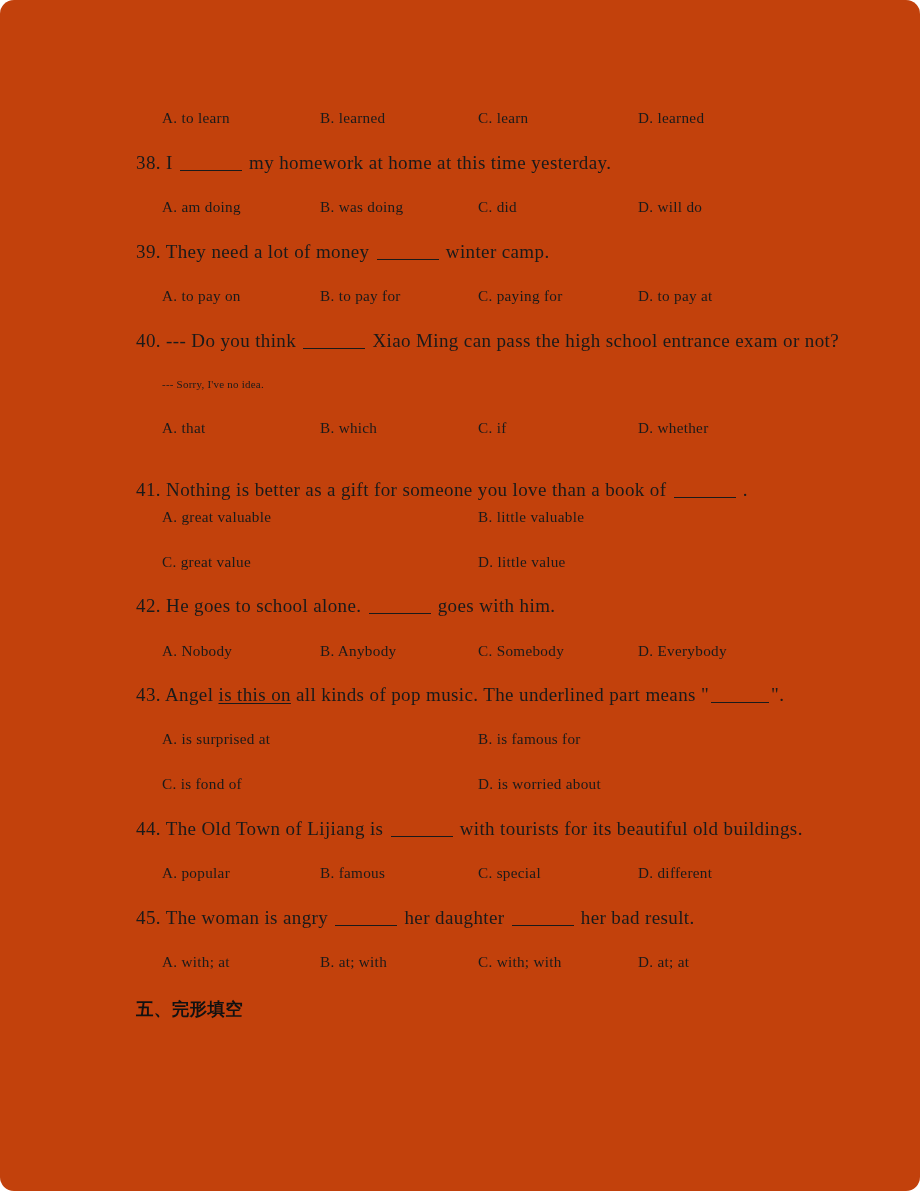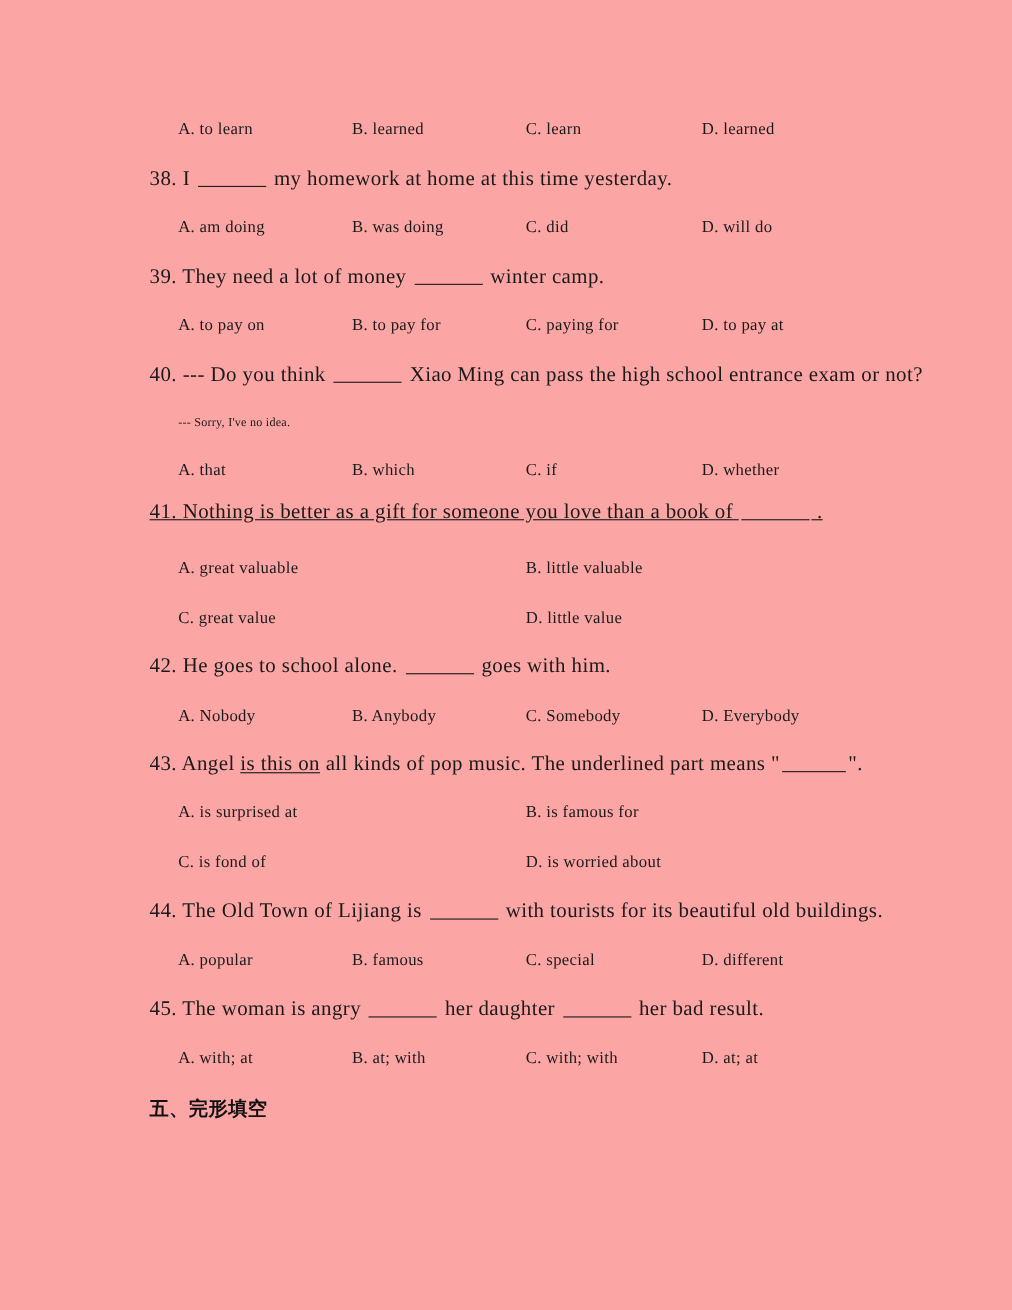--- a/index.html
+++ b/index.html
@@ -87,21 +87,21 @@
     font-size: 17.5px;
     line-height: 24px;
     letter-spacing: 0.02em;
     white-space: nowrap;
     color: #111111;
   }
 </style>
 </head>
 <body>
 
-<div class="page" style="width: 920px; height: 1191px; background: #fca5a5; color: rgb(26, 26, 26);">
+<div class="page" style="width: 920px; height: 1191px; background: #c2410c; color: rgb(26, 26, 26); border-radius: 14px;">
   <div class="content" id="content">
       <div class="optrow" style="top: 108px;">
         <span class="opt c-a">A. to learn</span>
         <span class="opt c-b">B. learned</span>
         <span class="opt c-c">C. learn</span>
         <span class="opt c-d">D. learned</span>
       </div>
       <div class="qline" style="top: 153px;"><span>38.</span> <span>I</span> <span class="blank"></span> <span>my homework at home at this time yesterday.</span></div>
       <div class="optrow" style="top: 197px;">
         <span class="opt c-a">A. am doing</span>
@@ -117,21 +117,21 @@
         <span class="opt c-d">D. to pay at</span>
       </div>
       <div class="qline" style="top: 331px;"><span>40.</span> <span>--- Do you think</span> <span class="blank"></span> <span>Xiao Ming can pass the high school entrance exam or not?</span></div>
       <div class="sub" style="top: 374px;">--- Sorry, I've no idea.</div>
       <div class="optrow" style="top: 418px;">
         <span class="opt c-a">A. that</span>
         <span class="opt c-b">B. which</span>
         <span class="opt c-c">C. if</span>
         <span class="opt c-d">D. whether</span>
       </div>
-      <div class="qline" style="top: 456px; text-decoration: underline;"><span>41.</span> <span>Nothing is better as a gift for someone you love than a book of</span> <span class="blank"></span> <span>.</span></div>
+      <div class="qline" style="top: 480px;"><span>41.</span> <span>Nothing is better as a gift for someone you love than a book of</span> <span class="blank"></span> <span>.</span></div>
       <div class="optrow" style="top: 507px;">
         <span class="opt c-w1">A. great valuable</span>
         <span class="opt c-w2">B. little valuable</span>
       </div>
       <div class="optrow" style="top: 552px;">
         <span class="opt c-w1">C. great value</span>
         <span class="opt c-w2">D. little value</span>
       </div>
       <div class="qline" style="top: 596px;"><span>42.</span> <span>He goes to school alone.</span> <span class="blank"></span> <span>goes with him.</span></div>
       <div class="optrow" style="top: 641px;">

